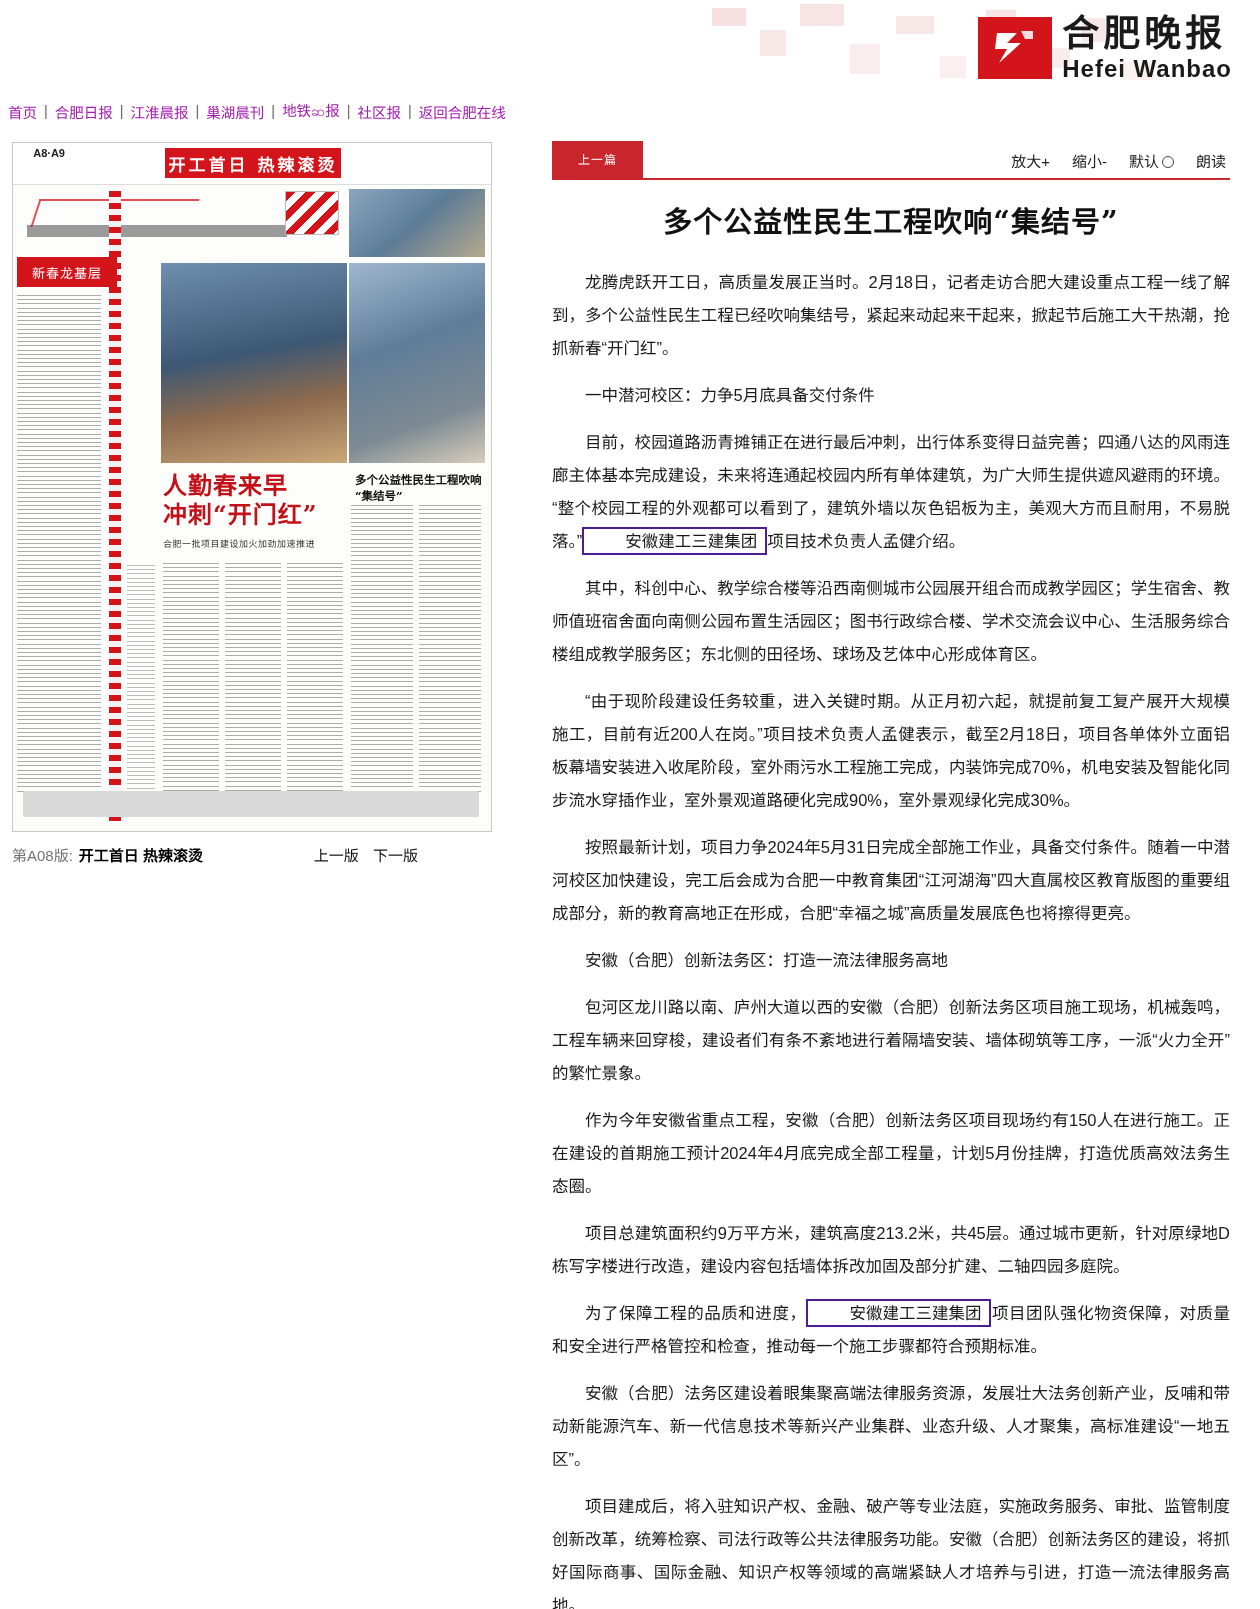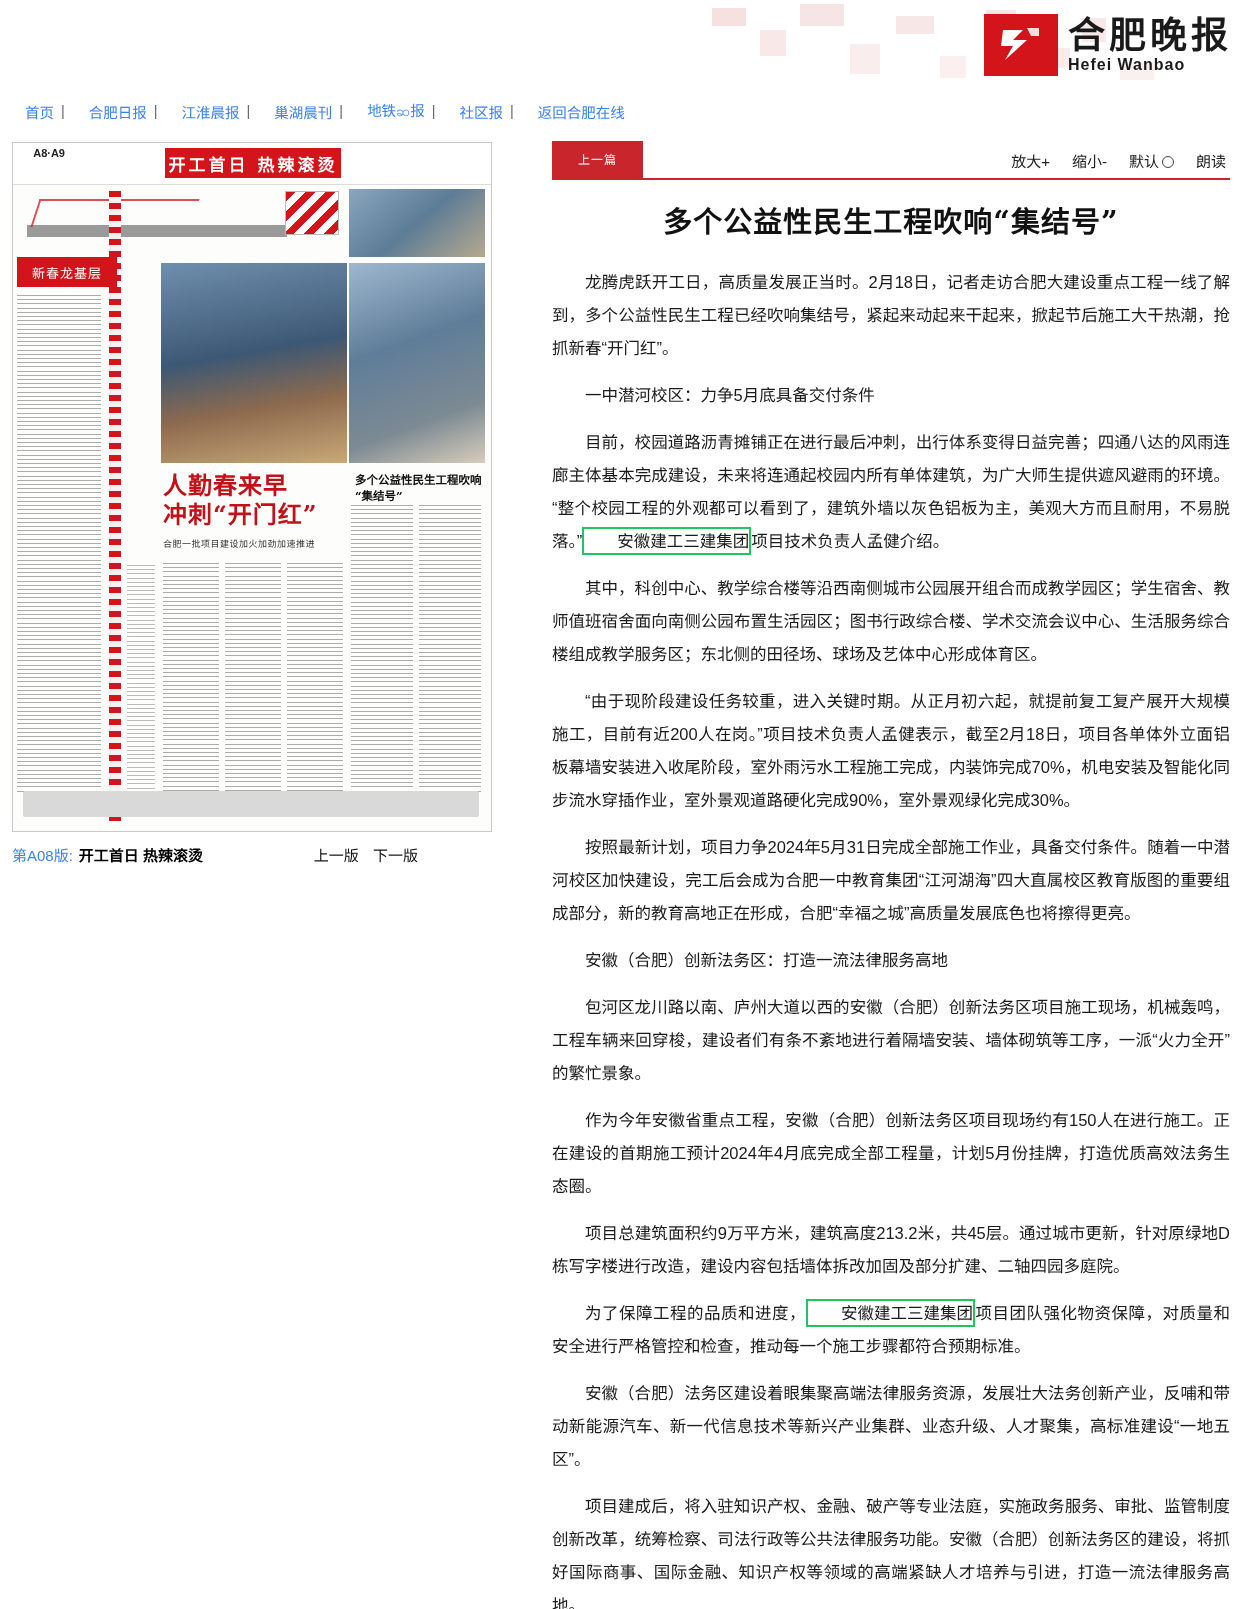--- a/index.html
+++ b/index.html
@@ -53,41 +53,40 @@
   }
   .logo-text-cn {
     font-family: "DejaVu Serif", serif;
     font-size: 37px;
     font-weight: bold;
     letter-spacing: 4px;
     color: #1a1a1a;
     line-height: 1.05;
   }
   .logo-text-en {
-    font-size: 16px;
+    font-size: 24px;
     letter-spacing: 1px;
     color: #1a1a1a;
     font-weight: bold;
     margin-top: 2px;
   }
 
   
   .navbar {
     padding: 0 0 0 8px;
     font-size: 14.5px;
     color: #1a1a1a;
     height: 30px;
     display: flex;
     align-items: center;
   }
   .navbar a {
-    color: #3b82f6;
+    color: #a21caf;
     text-decoration: none;
     padding: 0 7px;
-    margin-left: 17px;
   }
   .navbar a:first-child { padding-left: 0; }
   .nav-sep { color: #666; }
 
   
   .content {
     display: flex;
     align-items: flex-start;
     padding: 8px 0 0 0;
   }
@@ -254,21 +253,21 @@
     background: #d9d9d9;
     border-radius: 2px;
   }
 
   .paper-caption {
     margin-top: 12px;
     display: flex;
     align-items: center;
     font-size: 15px;
   }
-  .paper-caption .cap-label { color: #3b82f6; }
+  .paper-caption .cap-label { color: #737373; }
   .paper-caption .cap-title { font-weight: bold; margin-left: 6px; }
   .paper-pager {
     margin-left: auto;
     margin-right: 92px;
     font-size: 15px;
     color: #111;
   }
   .paper-pager a { color: #111; text-decoration: none; margin-left: 10px; }
 
   
@@ -320,22 +319,22 @@
   p.para {
     font-size: 16.5px;
     line-height: 2.0;
     margin: 0 0 14px 0;
     text-align: justify;
     text-justify: inter-ideograph;
     text-indent: 2em;
     color: #1a1a1a;
   }
   .mark {
-    border: 2px solid #22c55e;
-    padding: 1px 0;
+    border: 2px solid #4c1d95;
+    padding: 1px 8px;
     display: inline-block;
     line-height: 1.35;
   }
 </style>
 </head>
 <body>
 
 <div class="masthead">
   <div class="masthead-deco">
     <svg width="560" height="96" viewBox="0 0 560 96" xmlns="http://www.w3.org/2000/svg">

